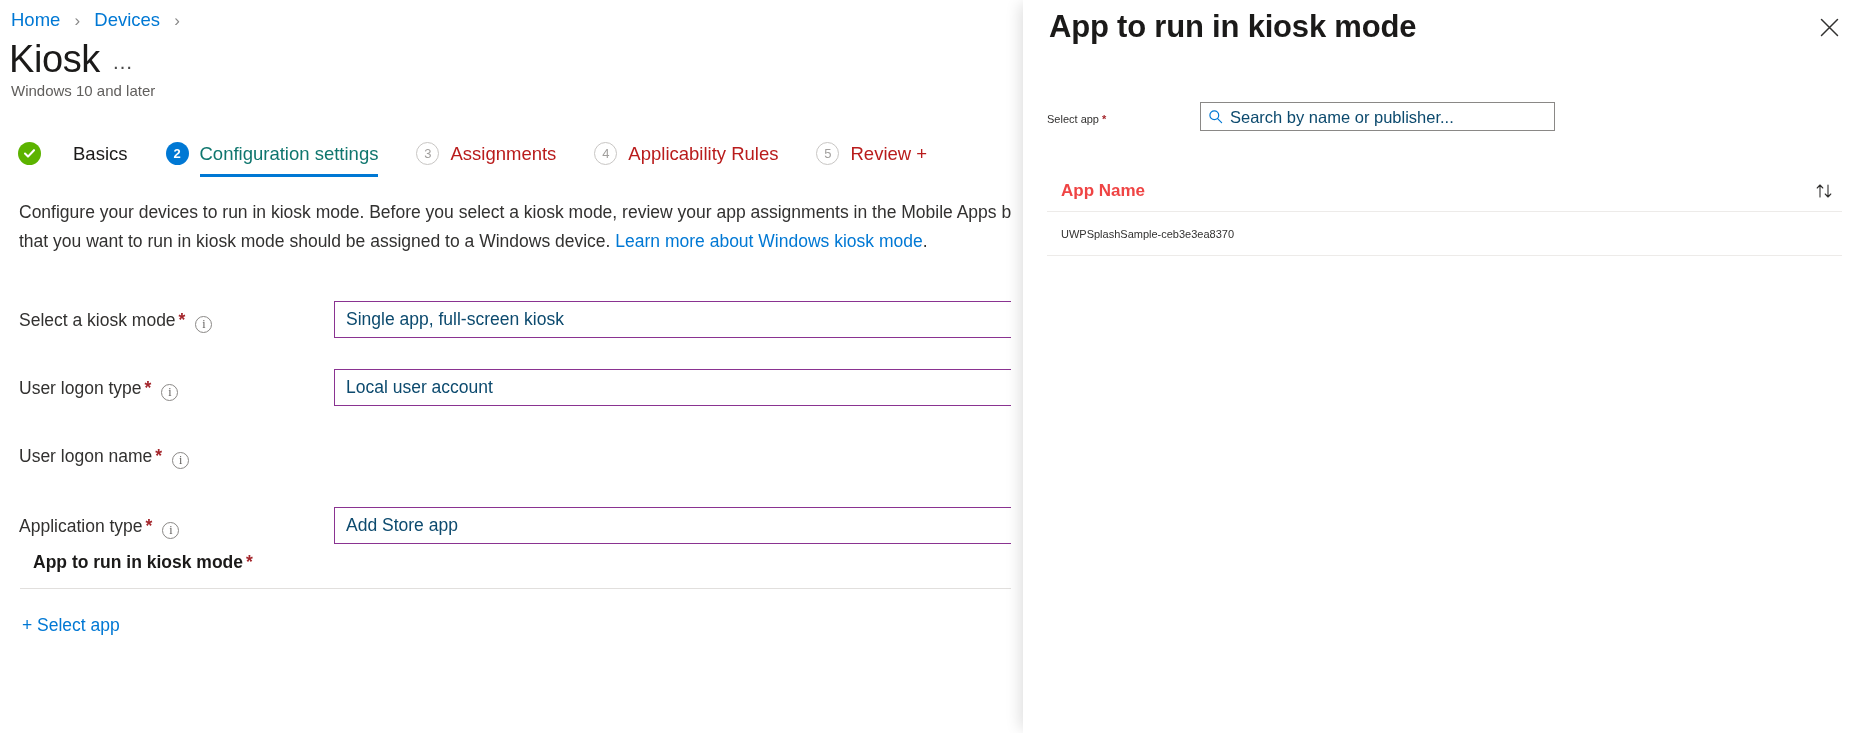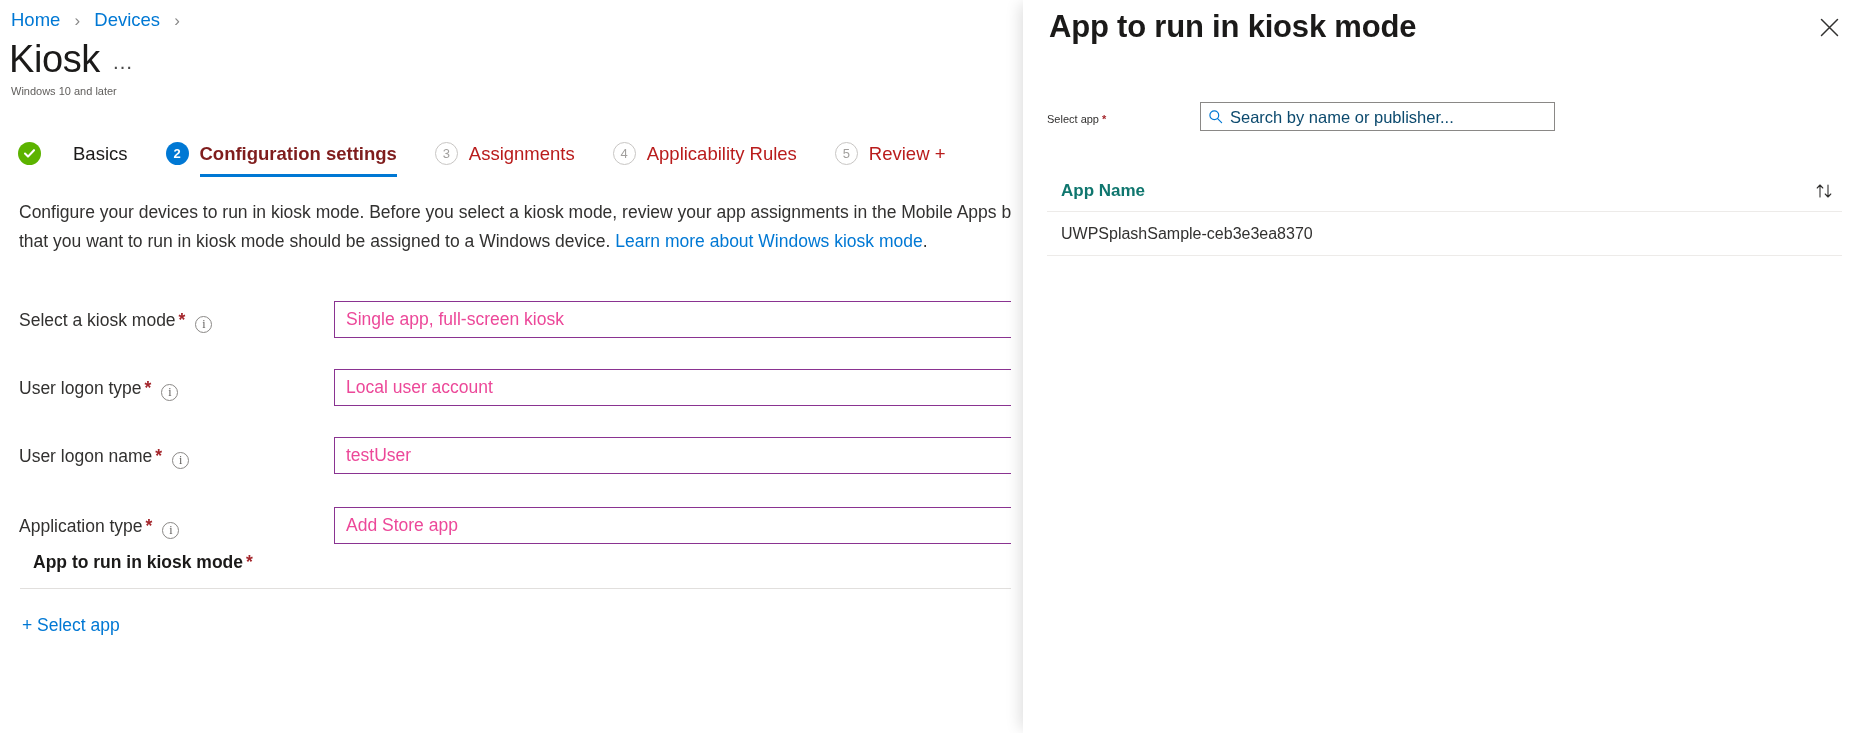--- a/index.html
+++ b/index.html
@@ -34,21 +34,21 @@
     font-size: 38px; font-weight: 400; letter-spacing: -0.4px;
     color: #1b1a19; line-height: 46px;
   }
   .ellipsis-btn {
     position: absolute; left: 112px; top: 48px;
     font-size: 21px; color: #4a4a4a; letter-spacing: 1px;
     cursor: pointer; line-height: 28px;
   }
   .page-subtitle {
     position: absolute; left: 11px; top: 80px;
-    font-size: 11px; color: #605e5c; line-height: 22px;
+    font-size: 15px; color: #605e5c; line-height: 22px;
   }
 
   
   .steps {
     position: absolute; left: 18px; top: 142px;
     display: flex; align-items: flex-start; white-space: nowrap;
   }
   .step {
     display: flex; align-items: center;
     margin-right: 38px; position: relative;
@@ -62,21 +62,21 @@
   }
   .badge-done { background: #5cb300; color: #fff; }
   .badge-done svg { display: block; }
   .badge-active { background: #0078d4; color: #fff; }
   .badge-idle {
     background: #fff; color: #a19f9d;
     border: 1px solid #c8c6c4; font-weight: 400;
   }
   .step-label { margin-left: 11px; font-size: 18.5px; line-height: 23px; }
   .lbl-normal { color: #1b1a19; margin-left: 32px; }
-  .lbl-active { color: #7f1d1d; font-weight: 700; }
+  .lbl-active { color: #0f766e; font-weight: 400; }
   .lbl-idle { color: #b91c1c; }
   .step-underline {
     position: absolute; left: 34px; right: 0; bottom: 0;
     height: 3px; background: #0078d4;
   }
 
   .intro {
     position: absolute; left: 19px; top: 198px;
     width: 1080px;
     font-size: 17.5px; line-height: 29px; color: #323130;
@@ -101,21 +101,21 @@
     color: #605e5c; font-family: "Liberation Serif", serif;
     cursor: pointer;
   }
   .fctl {
     position: absolute; left: 334px; top: 5px;
     width: 760px; height: 37px;
     border: 1px solid #8a3391;
     background: #fff;
     display: flex; align-items: center;
     padding: 0 11px;
-    font-size: 17.5px; color: #ec4899;
+    font-size: 17.5px; color: #0c4a6e;
     cursor: pointer;
   }
   .fctl.input { cursor: text; }
 
   .section-head {
     position: absolute; left: 33px; top: 550px;
     font-size: 17.5px; font-weight: 700; color: #1b1a19;
     line-height: 24px;
   }
   .grid-divider {
@@ -162,34 +162,34 @@
   .search-icon { flex: 0 0 auto; display: flex; margin-right: 7px; }
   .search-ph { font-size: 16.5px; color: #0c4a6e; line-height: 22px; }
 
   .tbl { position: absolute; left: 24px; top: 170px; width: 795px; }
   .tbl-head {
     position: relative; height: 42px;
     display: flex; align-items: center;
     border-bottom: 1px solid #edebe9;
   }
   .th {
-    font-size: 17px; font-weight: 700; color: #0f766e;
+    font-size: 17px; font-weight: 700; color: #ef4444;
     line-height: 23px; padding-left: 14px;
   }
   .sort-icon {
     position: absolute; right: 8px; top: 50%;
     transform: translateY(-50%);
     color: #323130; cursor: pointer; display: flex;
   }
   .tbl-row {
     height: 44px; display: flex; align-items: center;
     border-bottom: 1px solid #edebe9; cursor: pointer;
   }
   .td {
-    font-size: 16px; color: #323130; line-height: 24px;
+    font-size: 11px; color: #323130; line-height: 24px;
     padding-left: 14px;
     text-align: center;
   }
 </style>
 </head>
 <body>
 
 <div id="root">
 
   <div id="blade">
@@ -259,23 +259,20 @@
           <span>User logon type</span><span class="req">*</span><span class="info-icon">i</span>
         </div>
         <div class="fctl">
           <span>Local user account</span>
         </div>
       </div>
 
       <div class="frow tight">
         <div class="flabel">
           <span>User logon name</span><span class="req">*</span><span class="info-icon">i</span>
-        </div>
-        <div class="fctl input">
-          <span>testUser</span>
         </div>
       </div>
 
       <div class="frow" style="margin-top:20px">
         <div class="flabel">
           <span>Application type</span><span class="req">*</span><span class="info-icon">i</span>
         </div>
         <div class="fctl">
           <span>Add Store app</span>
         </div>

